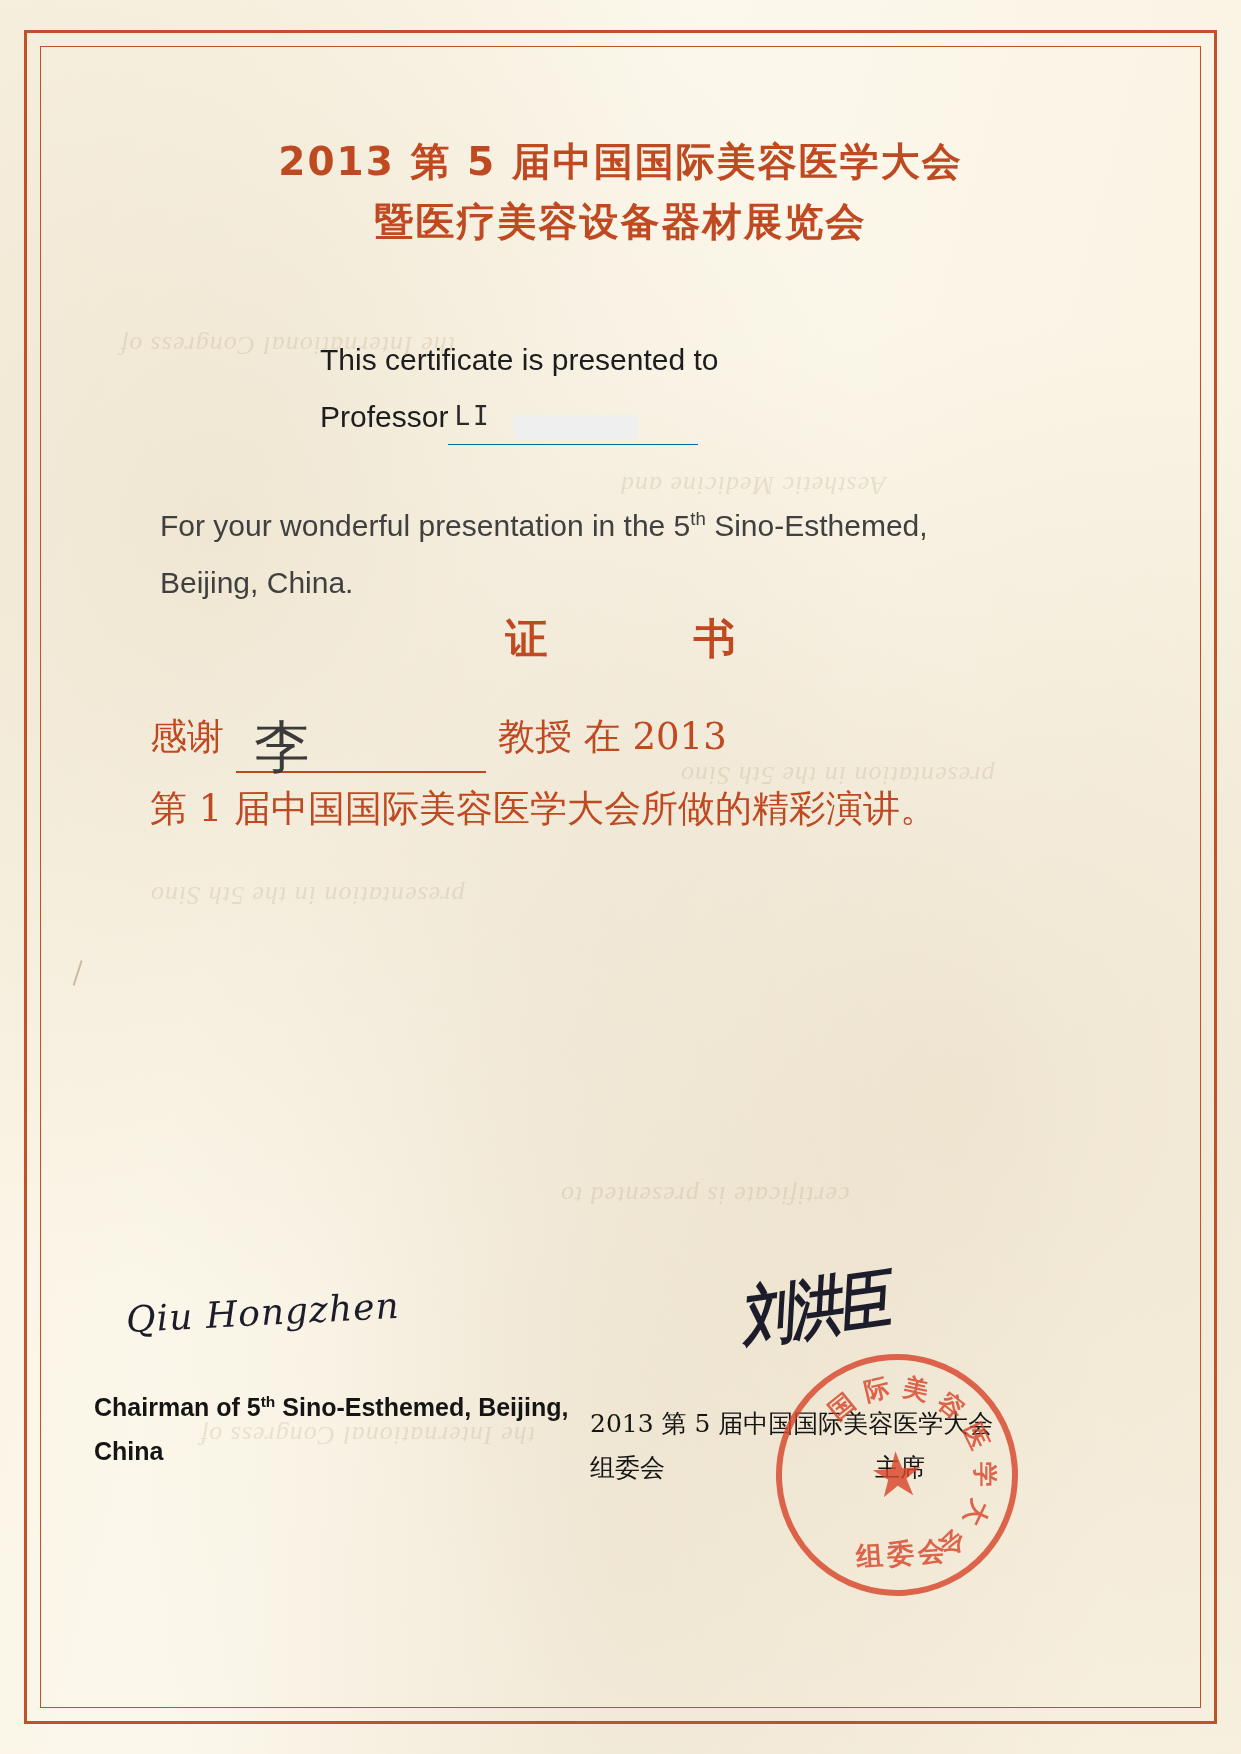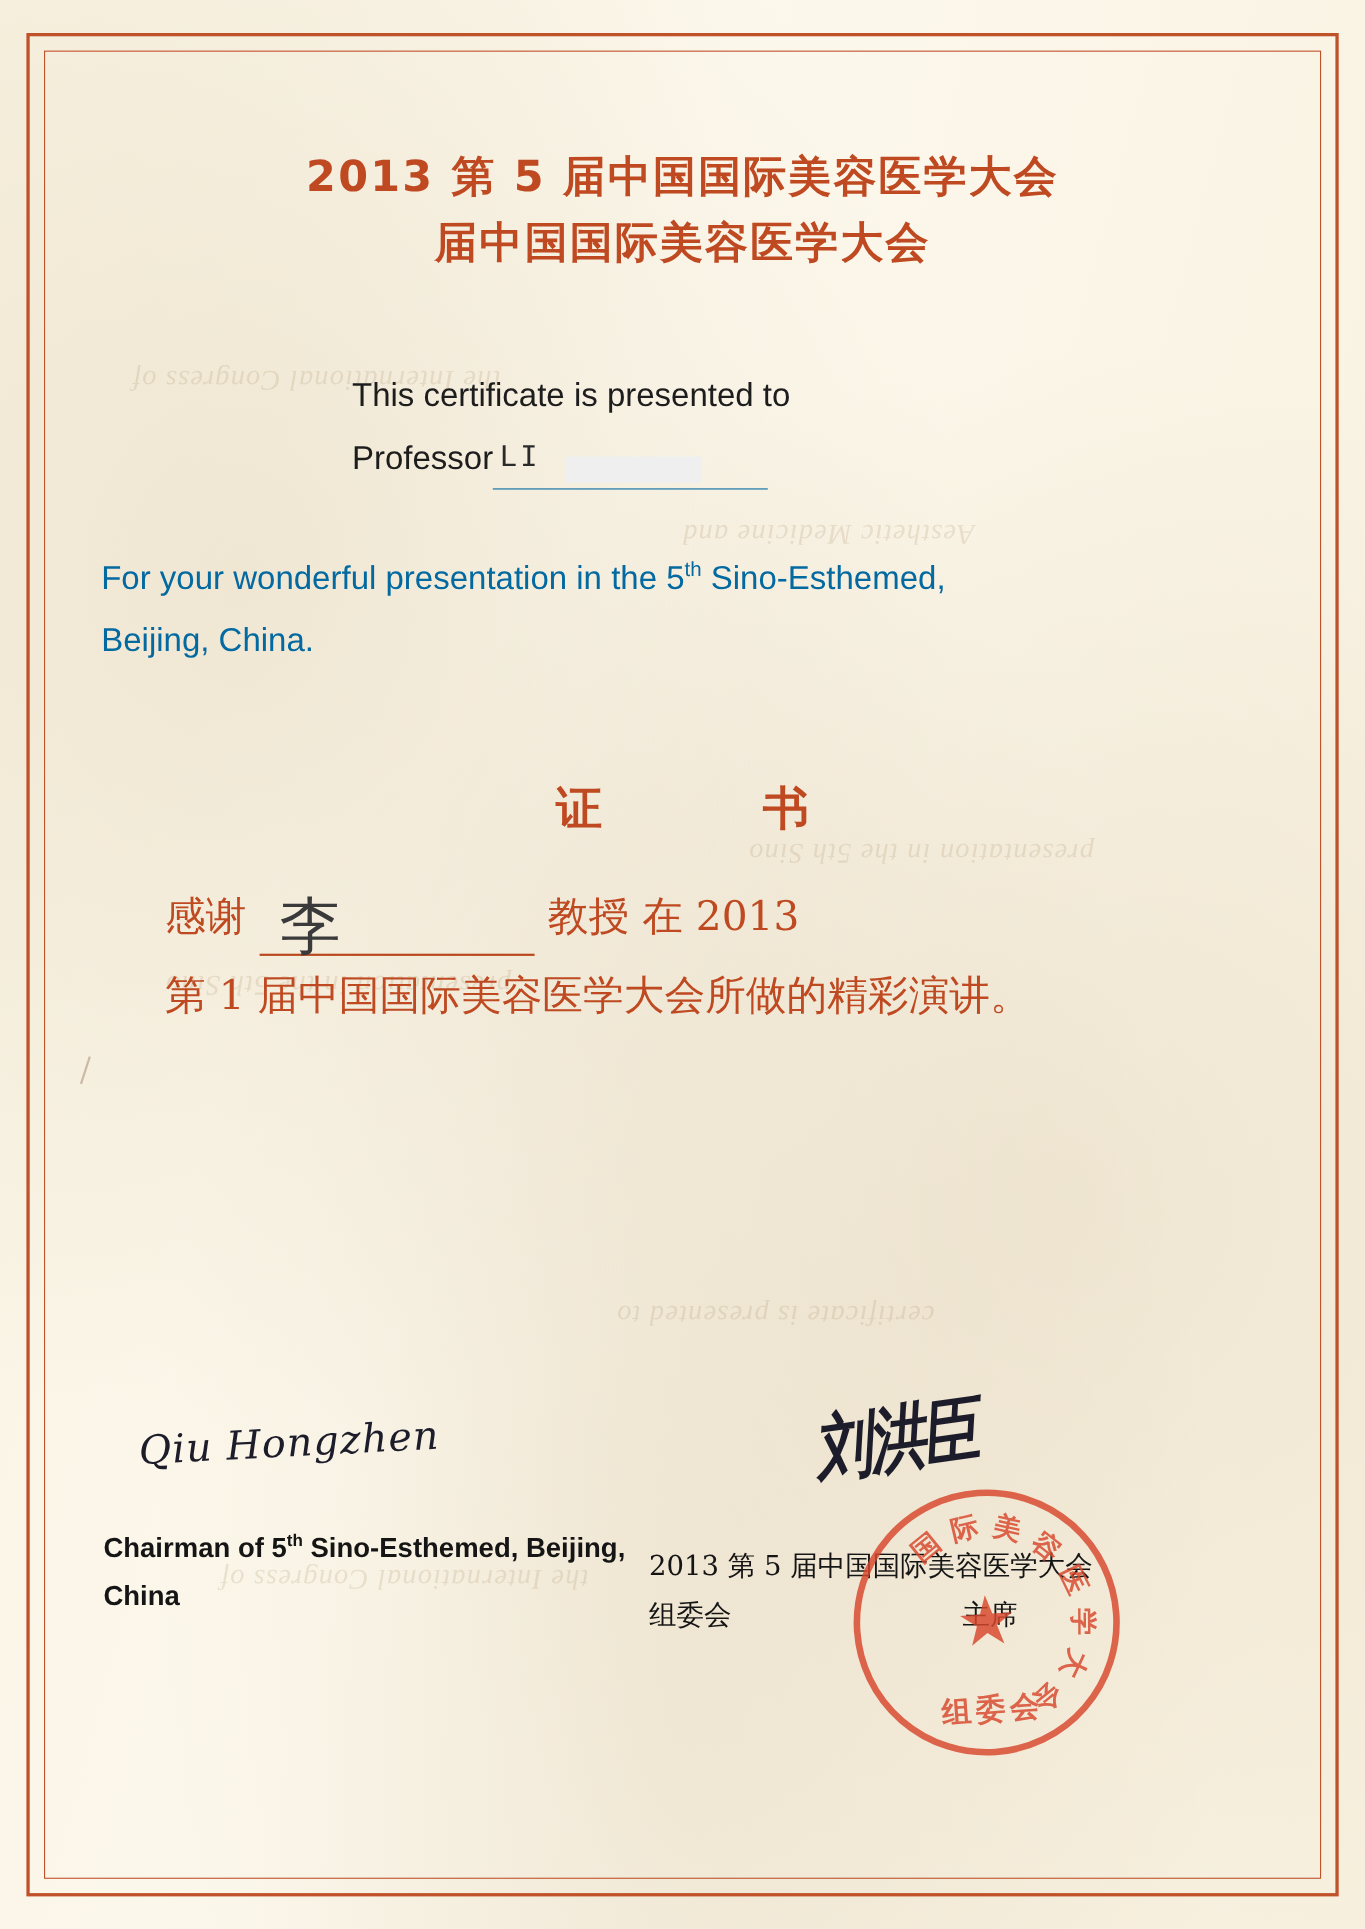--- a/index.html
+++ b/index.html
@@ -106,30 +106,29 @@
     position: absolute;
     left: 66px;
     bottom: 5px;
     width: 124px;
     height: 24px;
     background: #efeff0;
   }
 
   .en-body {
     margin-top: 52px;
-    padding-left: 52px;
+    padding-left: 120px;
     padding-right: 110px;
-    color: #0369a1;
+    color: #404040;
     font-size: 30px;
     line-height: 1.9;
   }
   sup { font-size: 0.62em; vertical-align: super; }
 
   .cn-heading {
-    margin-top: 96px;
     text-align: center;
     color: #bf4a22;
     font-family: "DejaVu Serif", serif;
     font-weight: bold;
     font-size: 42px;
     letter-spacing: 146px;
     padding-left: 146px;
   }
 
   .cn-body {
@@ -284,21 +283,21 @@
 
   <div class="border-outer"></div>
   <div class="border-inner"></div>
 
   <div class="corner-mark"></div>
 
   <div class="content">
 
     <div class="cn-title">
       <div class="line1">2013 第 5 届中国国际美容医学大会</div>
-      <div class="line2">届中国国际美容医学大会</div>
+      <div class="line2">暨医疗美容设备器材展览会</div>
     </div>
 
     <div class="en-block">
       <div>This certificate is presented to</div>
       <div class="line-prof">
         <span>Professor</span>
         <span class="blank-line">
           <span class="handwriting-en">LI</span>
           <span class="redact"></span>
         </span>

